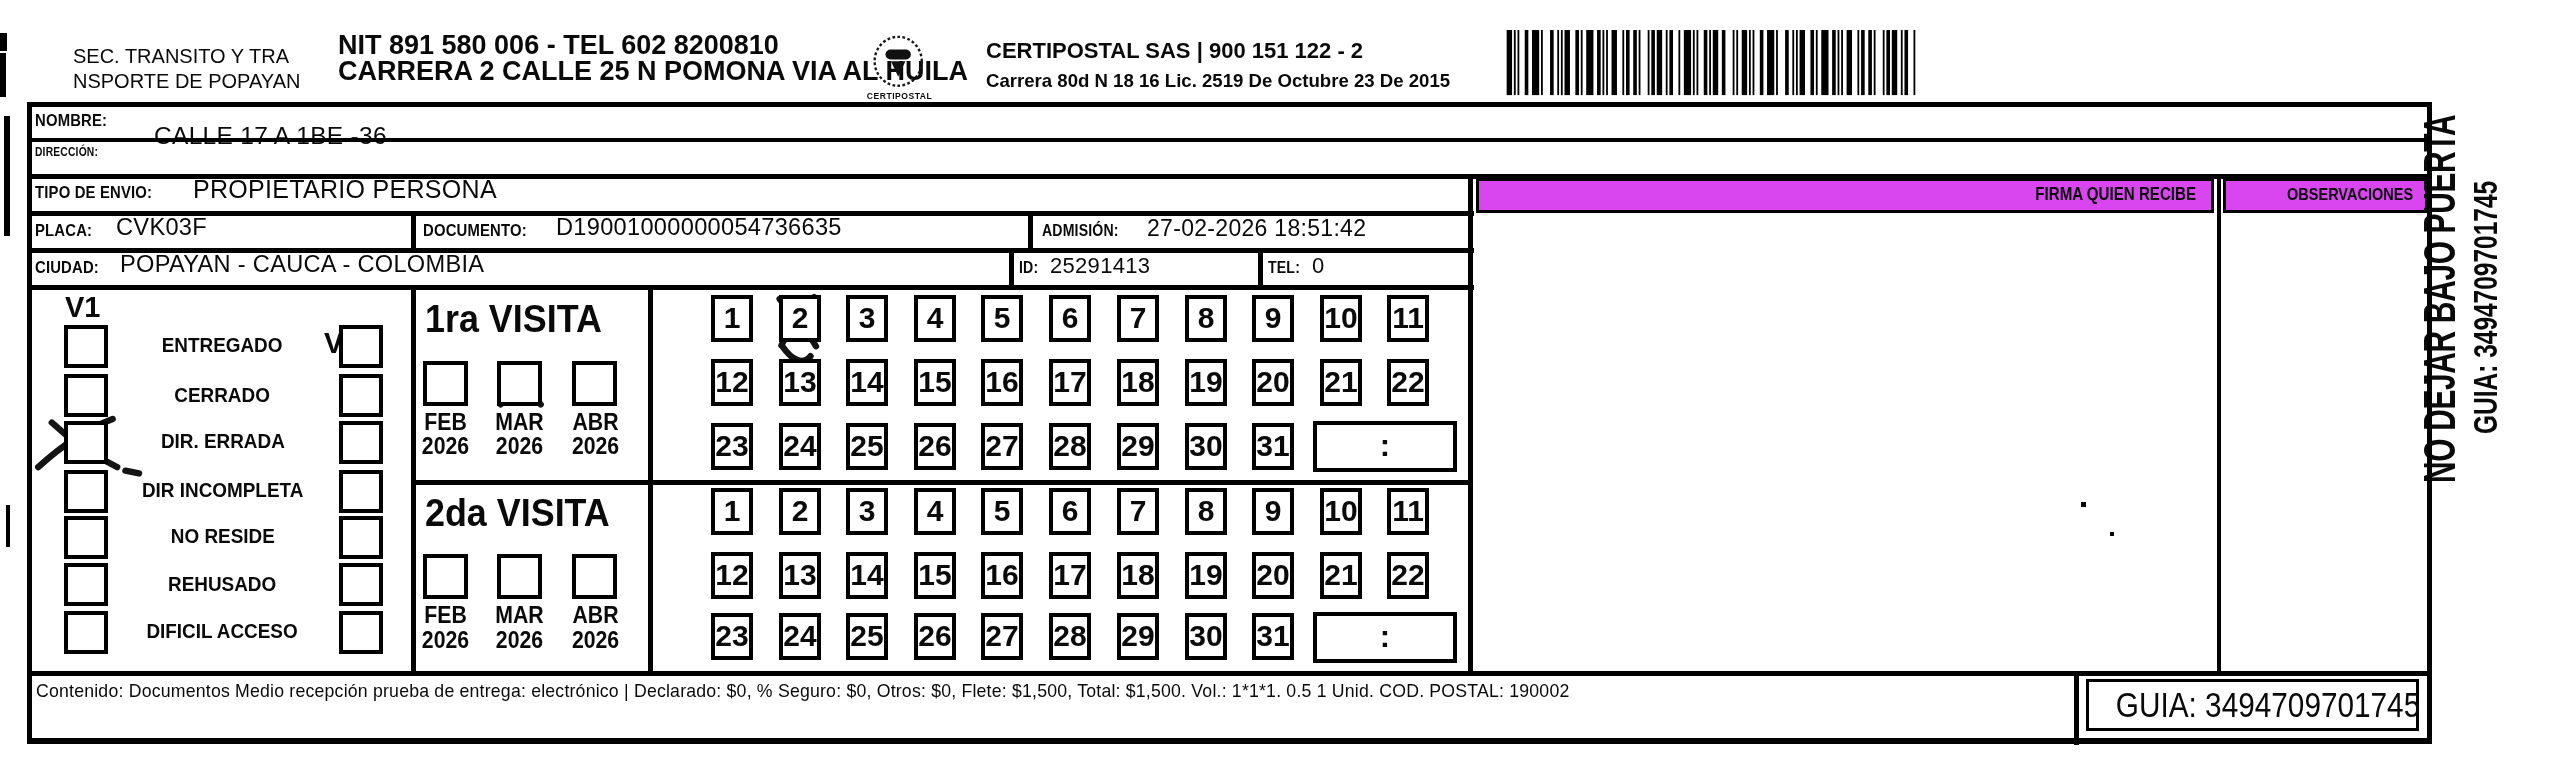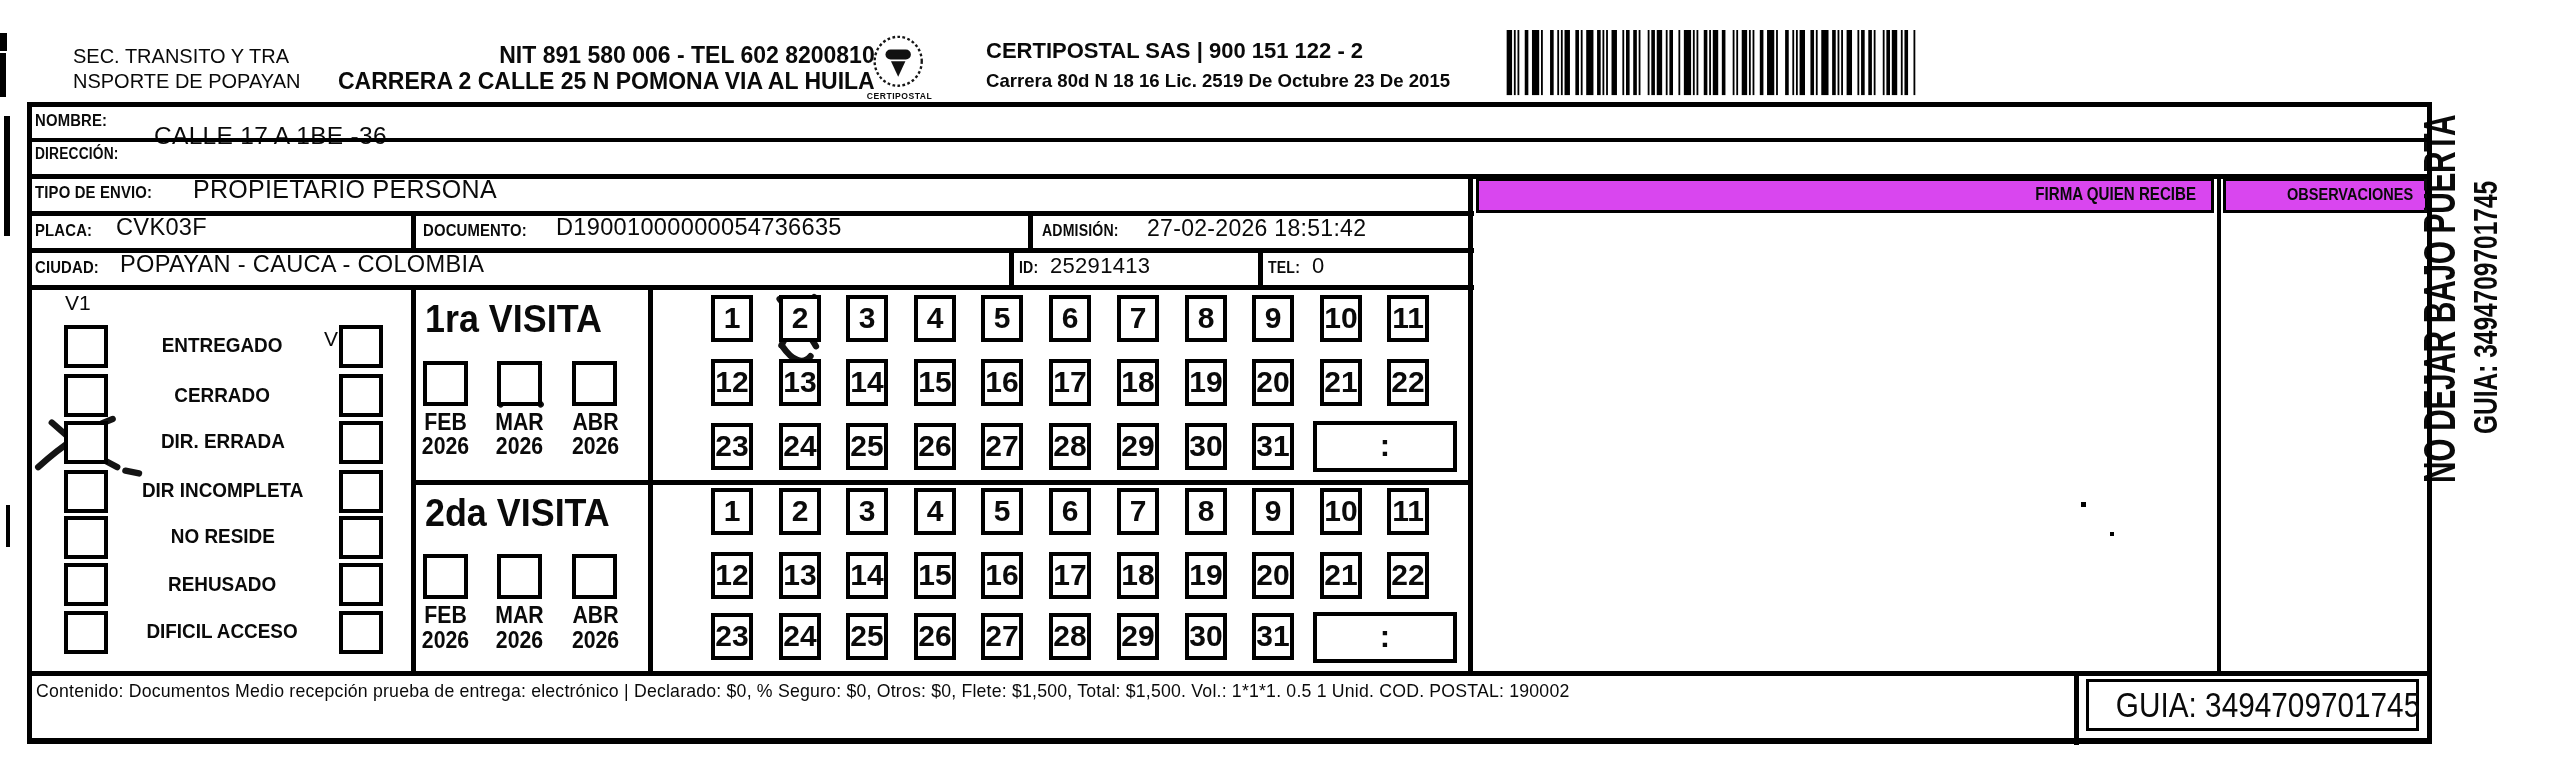--- a/index.html
+++ b/index.html
@@ -7,41 +7,41 @@
   #doc{position:absolute;left:0;top:0;width:2576px;height:767px;}
   .abs{position:absolute;}
   .ln{position:absolute;background:#000;}
   .lbl{display:inline-block;font-weight:700;transform:scaleX(.86);transform-origin:0 50%;white-space:nowrap;letter-spacing:0.2px;}
   .val{position:absolute;font-weight:400;white-space:nowrap;letter-spacing:0.3px;}
   .cb{position:absolute;border:4.5px solid #000;background:#fff;box-sizing:border-box;}
   .day{position:absolute;width:42px;height:47px;border:4.5px solid #000;box-sizing:border-box;font-weight:700;font-size:30px;line-height:37px;text-align:center;background:#fff;}
   .timebox{position:absolute;width:144px;height:51px;border:4.5px solid #000;box-sizing:border-box;font-weight:700;font-size:31px;line-height:41px;text-align:center;background:#fff;}
   .optlabel{position:absolute;width:227px;text-align:center;font-weight:700;font-size:21px;white-space:nowrap;}
   .optlabel>span{display:inline-block;transform:scaleX(.9);transform-origin:50% 50%;}
-  .vheader{position:absolute;font-weight:400;font-size:21px;}
+  .vheader{position:absolute;font-weight:700;font-size:29px;}
   .vtitle{position:absolute;font-weight:700;font-size:39px;transform:scaleX(.92);transform-origin:0 50%;white-space:nowrap;}
   .mlabel{position:absolute;width:73px;text-align:center;font-weight:700;font-size:23.6px;transform:scaleX(.9);}
   .hdrbox{position:absolute;border:3.6px solid #000;box-sizing:border-box;text-align:right;background:#d946ef;}
   .hdrbox>span{display:inline-block;font-weight:700;transform:scaleX(.84);transform-origin:50% 50%;white-space:nowrap;}
   .vrot{position:absolute;transform:rotate(-90deg);transform-origin:0 0;white-space:nowrap;}
   .vrot>span{display:inline-block;transform-origin:0 50%;white-space:nowrap;}
   .footer-line{position:absolute;white-space:nowrap;letter-spacing:0.2px;}
   svg{display:block;}
 </style>
 </head>
 <body>
 
 <div id="doc">
 
   <div class="abs" style="left:73px;top:44px;font-size:20px;font-weight:400;line-height:24.5px;">
     <div>SEC. TRANSITO Y TRA</div>
     <div>NSPORTE DE POPAYAN</div>
   </div>
 
-  <div class="abs" style="left:338px;top:42px;font-size:23px;font-weight:700;line-height:26px;text-align:right;">
+  <div class="abs" style="left:338px;top:32px;font-size:27px;font-weight:700;line-height:26px;">
     <div>NIT 891 580 006 - TEL 602 8200810</div>
     <div>CARRERA 2 CALLE 25 N POMONA VIA AL HUILA</div>
   </div>
 
   <svg class="abs" style="left:868px;top:35px;" width="64" height="58" viewBox="0 0 70 64">
     <ellipse cx="33" cy="29" rx="26" ry="27" fill="none" stroke="#161616" stroke-width="2.6" stroke-dasharray="3 2.6"></ellipse>
     <rect x="19" y="16" width="28" height="11" rx="5.5" fill="#111"></rect>
     <path d="M25 29 L41 29 L33 46 Z" fill="#111"></path>
   </svg>
   <div class="abs" style="left:843px;top:91px;width:113px;text-align:center;font-size:8.6px;font-weight:700;letter-spacing:0.5px;">CERTIPOSTAL</div>
@@ -113,21 +113,21 @@
       <rect x="418" y="0" width="2" height="72" fill="#000"></rect>
       <rect x="422" y="0" width="4" height="72" fill="#000"></rect>
       <rect x="428" y="0" width="6" height="72" fill="#000"></rect>
       <rect x="438" y="0" width="2" height="72" fill="#000"></rect>
       <rect x="442" y="0" width="4" height="72" fill="#000"></rect>
       <rect x="452" y="0" width="2" height="72" fill="#000"></rect>
     </svg>
 
   <div class="abs" style="left:35px;top:110px;font-size:17.3px;"><span class="lbl">NOMBRE:</span></div>
 
-  <div class="abs" style="left:35px;top:145px;font-size:16px;"><span class="lbl">DIRECCIÓN:</span></div>
+  <div class="abs" style="left:35px;top:145px;font-size:12px;"><span class="lbl">DIRECCIÓN:</span></div>
   <div class="val" style="left:154px;top:122px;font-size:24.5px;">CALLE 17 A 1BE -36</div>
 
   <div class="abs" style="left:35px;top:182px;font-size:17.3px;"><span class="lbl">TIPO DE ENVIO:</span></div>
   <div class="val" style="left:193px;top:175px;font-size:25px;">PROPIETARIO PERSONA</div>
 
   <div class="abs" style="left:35px;top:220px;font-size:17.3px;"><span class="lbl">PLACA:</span></div>
   <div class="val" style="left:116px;top:214px;font-size:23.6px;">CVK03F</div>
 
   <div class="abs" style="left:423px;top:220px;font-size:17.3px;"><span class="lbl">DOCUMENTO:</span></div>
   <div class="val" style="left:556px;top:214px;font-size:23.6px;">D19001000000054736635</div>

